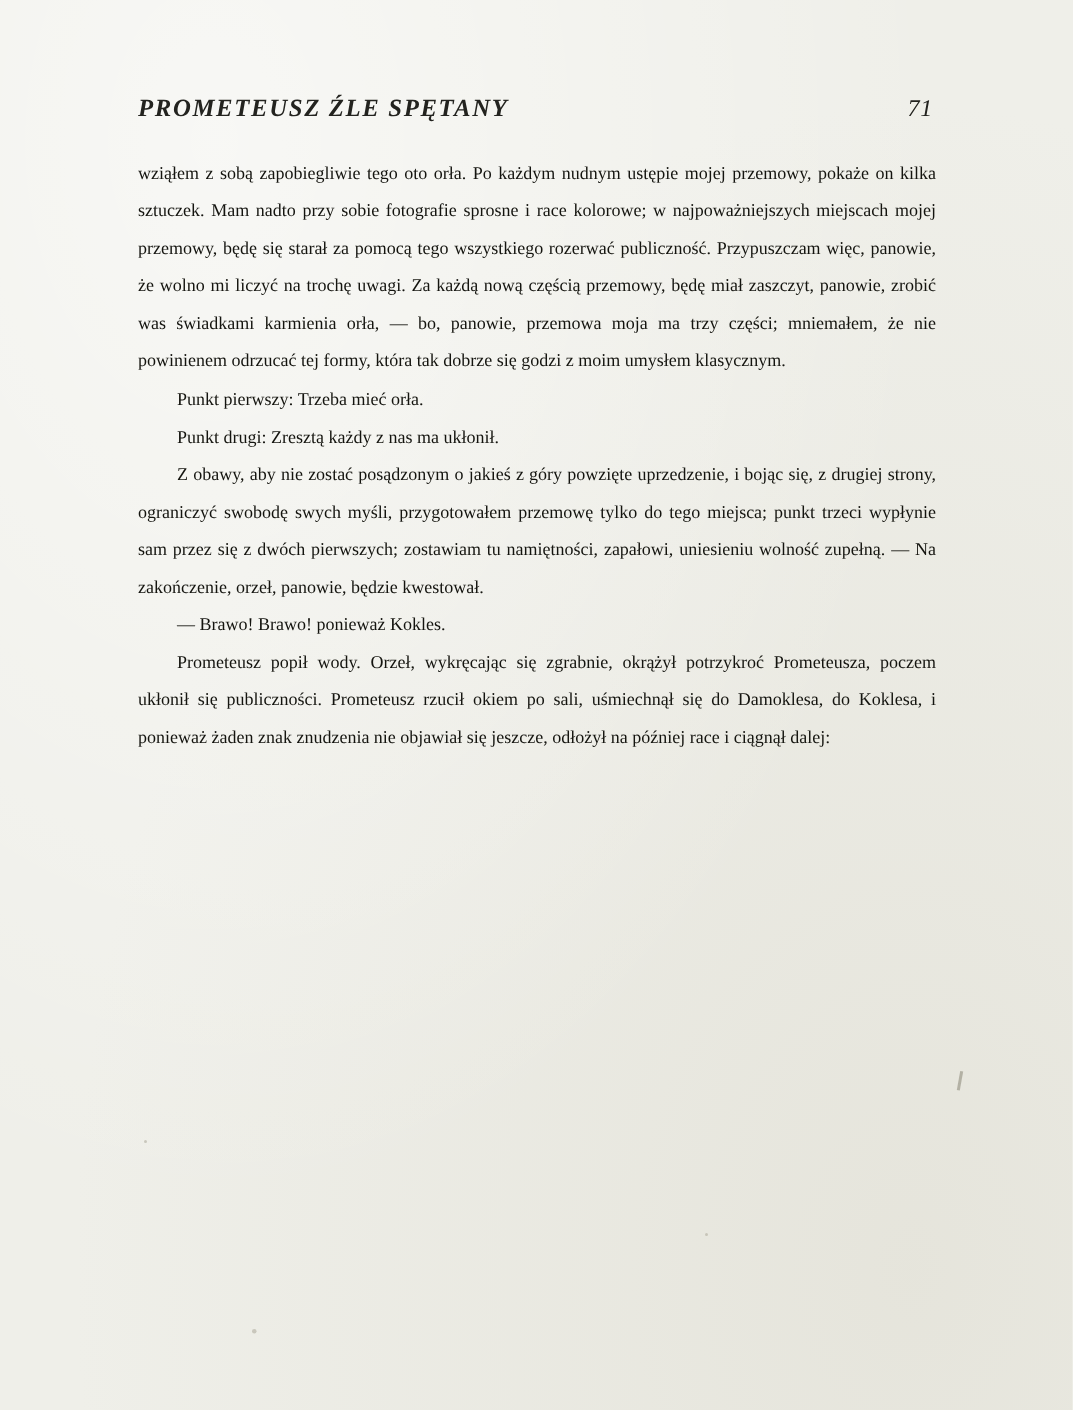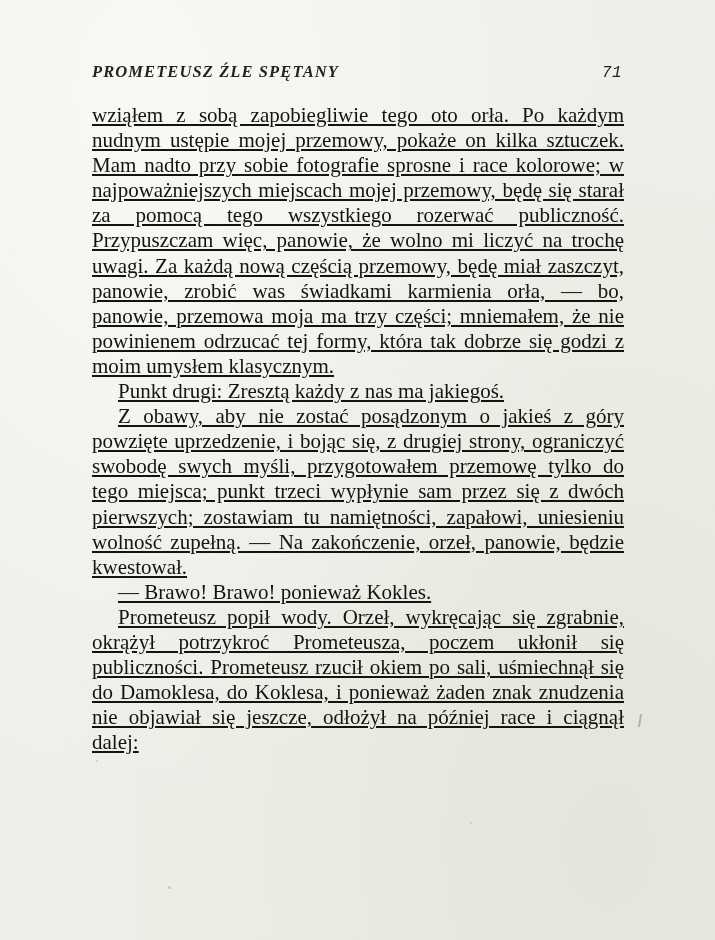--- a/index.html
+++ b/index.html
@@ -43,37 +43,36 @@
   .running-title {
     font-family: "Liberation Serif", serif;
     font-style: italic;
     font-weight: 700;
     font-size: 16.5px;
     letter-spacing: 1.1px;
     color: #23231f;
     white-space: nowrap;
   }
   .folio {
-    font-family: Liberation Mono, monospace;
+    font-family: Liberation Serif, serif;
     font-style: italic;
     font-size: 16px;
     letter-spacing: 0.5px;
     color: #23231f;
   }
   .body-text {
     position: absolute;
     top: 103px;
     left: 92px;
     width: 532px;
-    font-size: 21px;
+    font-size: 12px;
     line-height: 25.1px;
     text-align: justify;
     text-justify: inter-word;
     color: #14140f;
-    text-decoration: underline;
     -webkit-font-smoothing: none;
   }
   .body-text p {
     margin: 0;
     text-indent: 0;
   }
   .body-text p.indent {
     text-indent: 26px;
   }
   .speck {
@@ -98,21 +97,22 @@
 
 <div class="page">
 
   <div class="header">
     <div class="running-title">PROMETEUSZ ŹLE SPĘTANY</div>
     <div class="folio">71</div>
   </div>
 
   <div class="body-text">
     <p class="flush">wziąłem z sobą zapobiegliwie tego oto orła. Po każdym nudnym ustępie mojej przemowy, pokaże on kilka sztuczek. Mam nadto przy sobie fotografie sprosne i race kolorowe; w najpoważniejszych miejscach mojej przemowy, będę się starał za pomocą tego wszystkiego rozerwać publiczność. Przypuszczam więc, panowie, że wolno mi liczyć na trochę uwagi. Za każdą nową częścią przemowy, będę miał zaszczyt, panowie, zrobić was świadkami karmienia orła, — bo, panowie, przemowa moja ma trzy części; mniemałem, że nie powinienem odrzucać tej formy, która tak dobrze się godzi z moim umysłem klasycznym.</p>
-    <p class="indent">Punkt drugi: Zresztą każdy z nas ma jakiegoś.</p>
+    <p class="indent">Punkt pierwszy: Trzeba mieć orła.</p>
+    <p class="indent">Punkt drugi: Zresztą każdy z nas ma ukłonił.</p>
     <p class="indent">Z obawy, aby nie zostać posądzonym o jakieś z góry powzięte uprzedzenie, i bojąc się, z drugiej strony, ograniczyć swobodę swych myśli, przygotowałem przemowę tylko do tego miejsca; punkt trzeci wypłynie sam przez się z dwóch pierwszych; zostawiam tu namiętności, zapałowi, uniesieniu wolność zupełną. — Na zakończenie, orzeł, panowie, będzie kwestował.</p>
     <p class="indent">— Brawo! Brawo! ponieważ Kokles.</p>
     <p class="indent">Prometeusz popił wody. Orzeł, wykręcając się zgrabnie, okrążył potrzykroć Prometeusza, poczem ukłonił się publiczności. Prometeusz rzucił okiem po sali, uśmiechnął się do Damoklesa, do Koklesa, i ponieważ żaden znak znudzenia nie objawiał się jeszcze, odłożył na później race i ciągnął dalej:</p>
   </div>
 
   <div class="mark-right"></div>
   <div class="speck" style="left:168px; top:886px; width:3px; height:3px;"></div>
   <div class="speck" style="left:470px; top:822px; width:2px; height:2px;"></div>
   <div class="speck" style="left:96px; top:760px; width:2px; height:2px;"></div>
 

